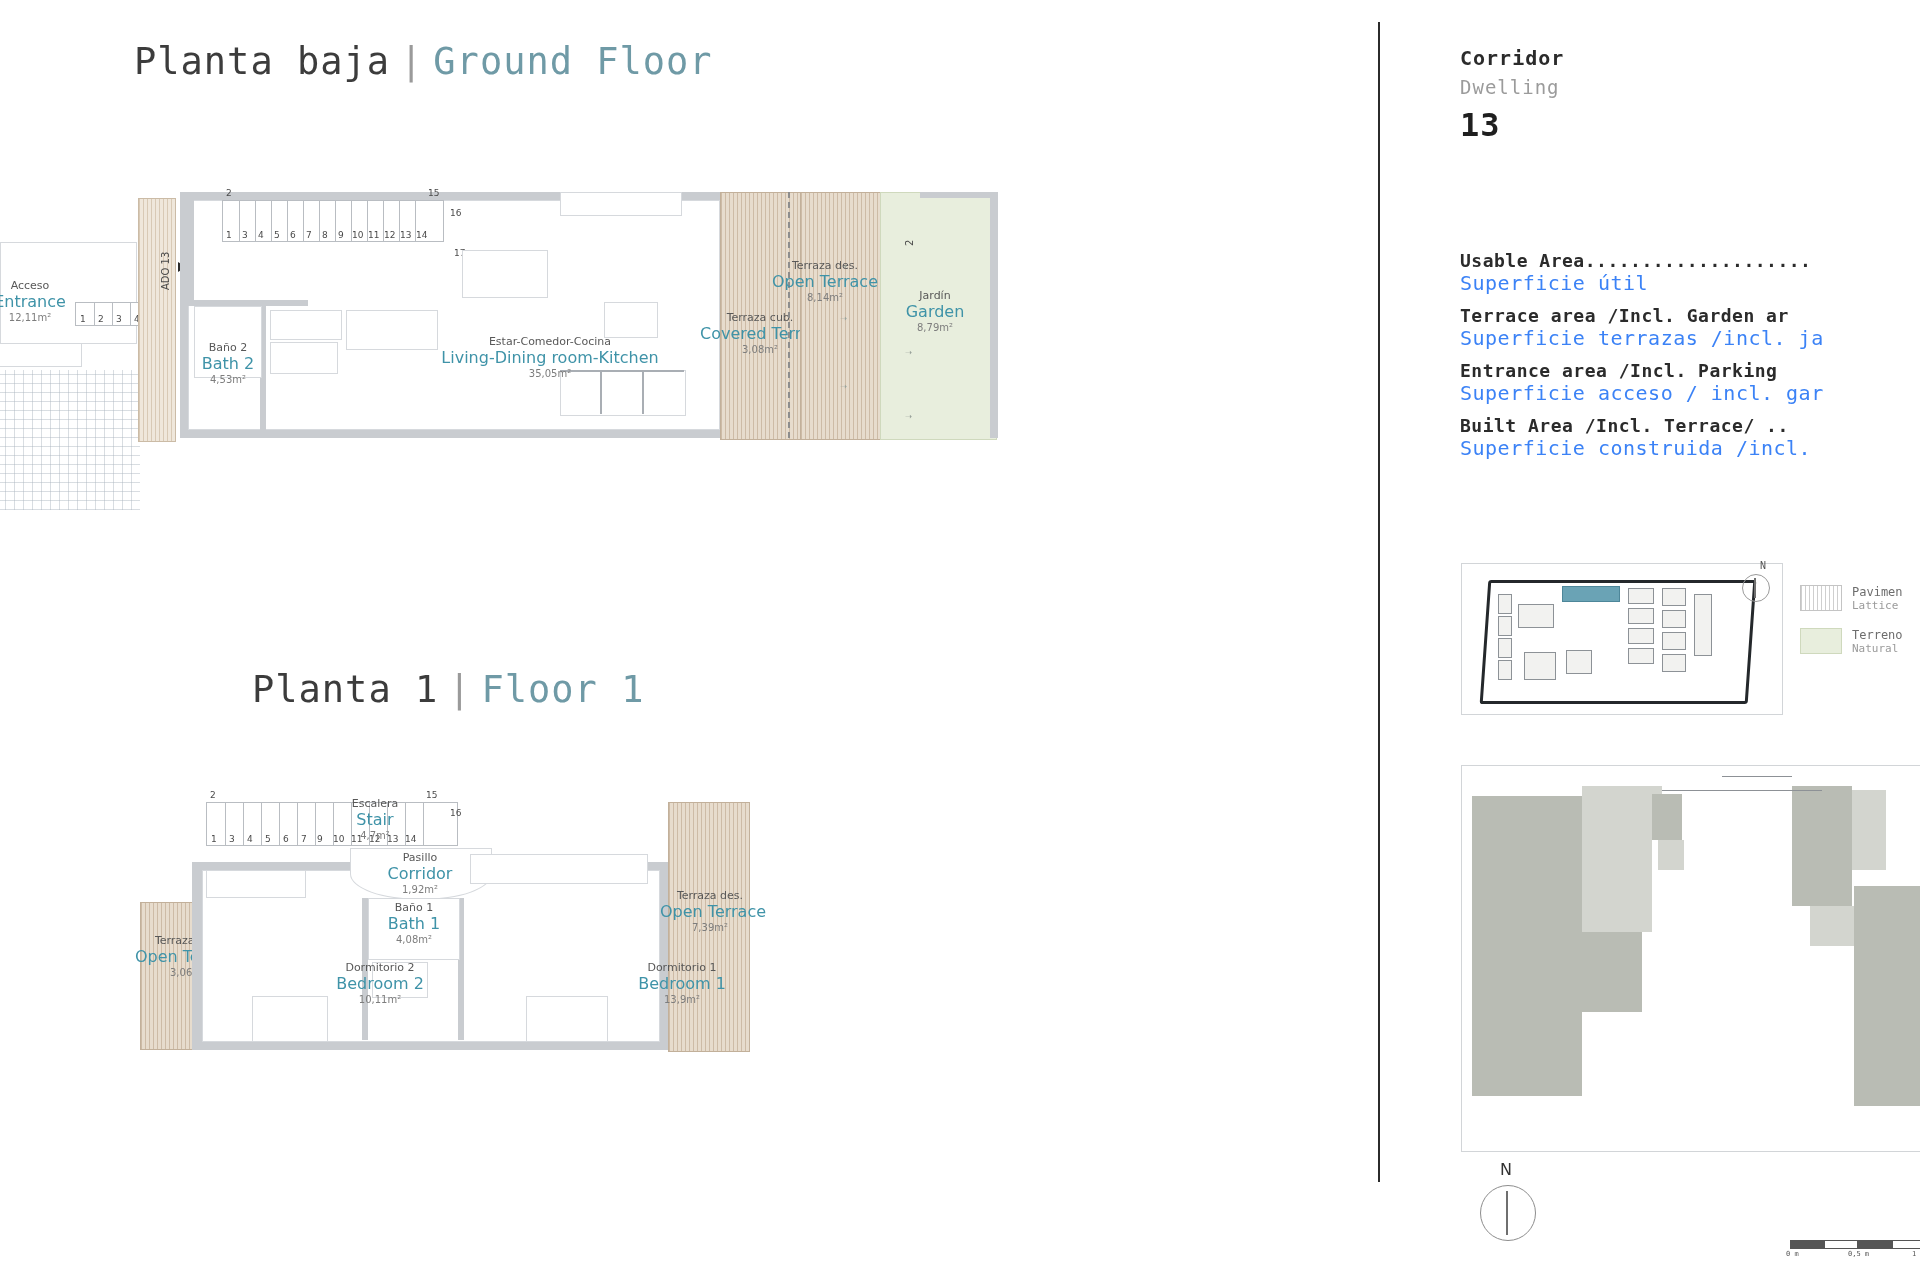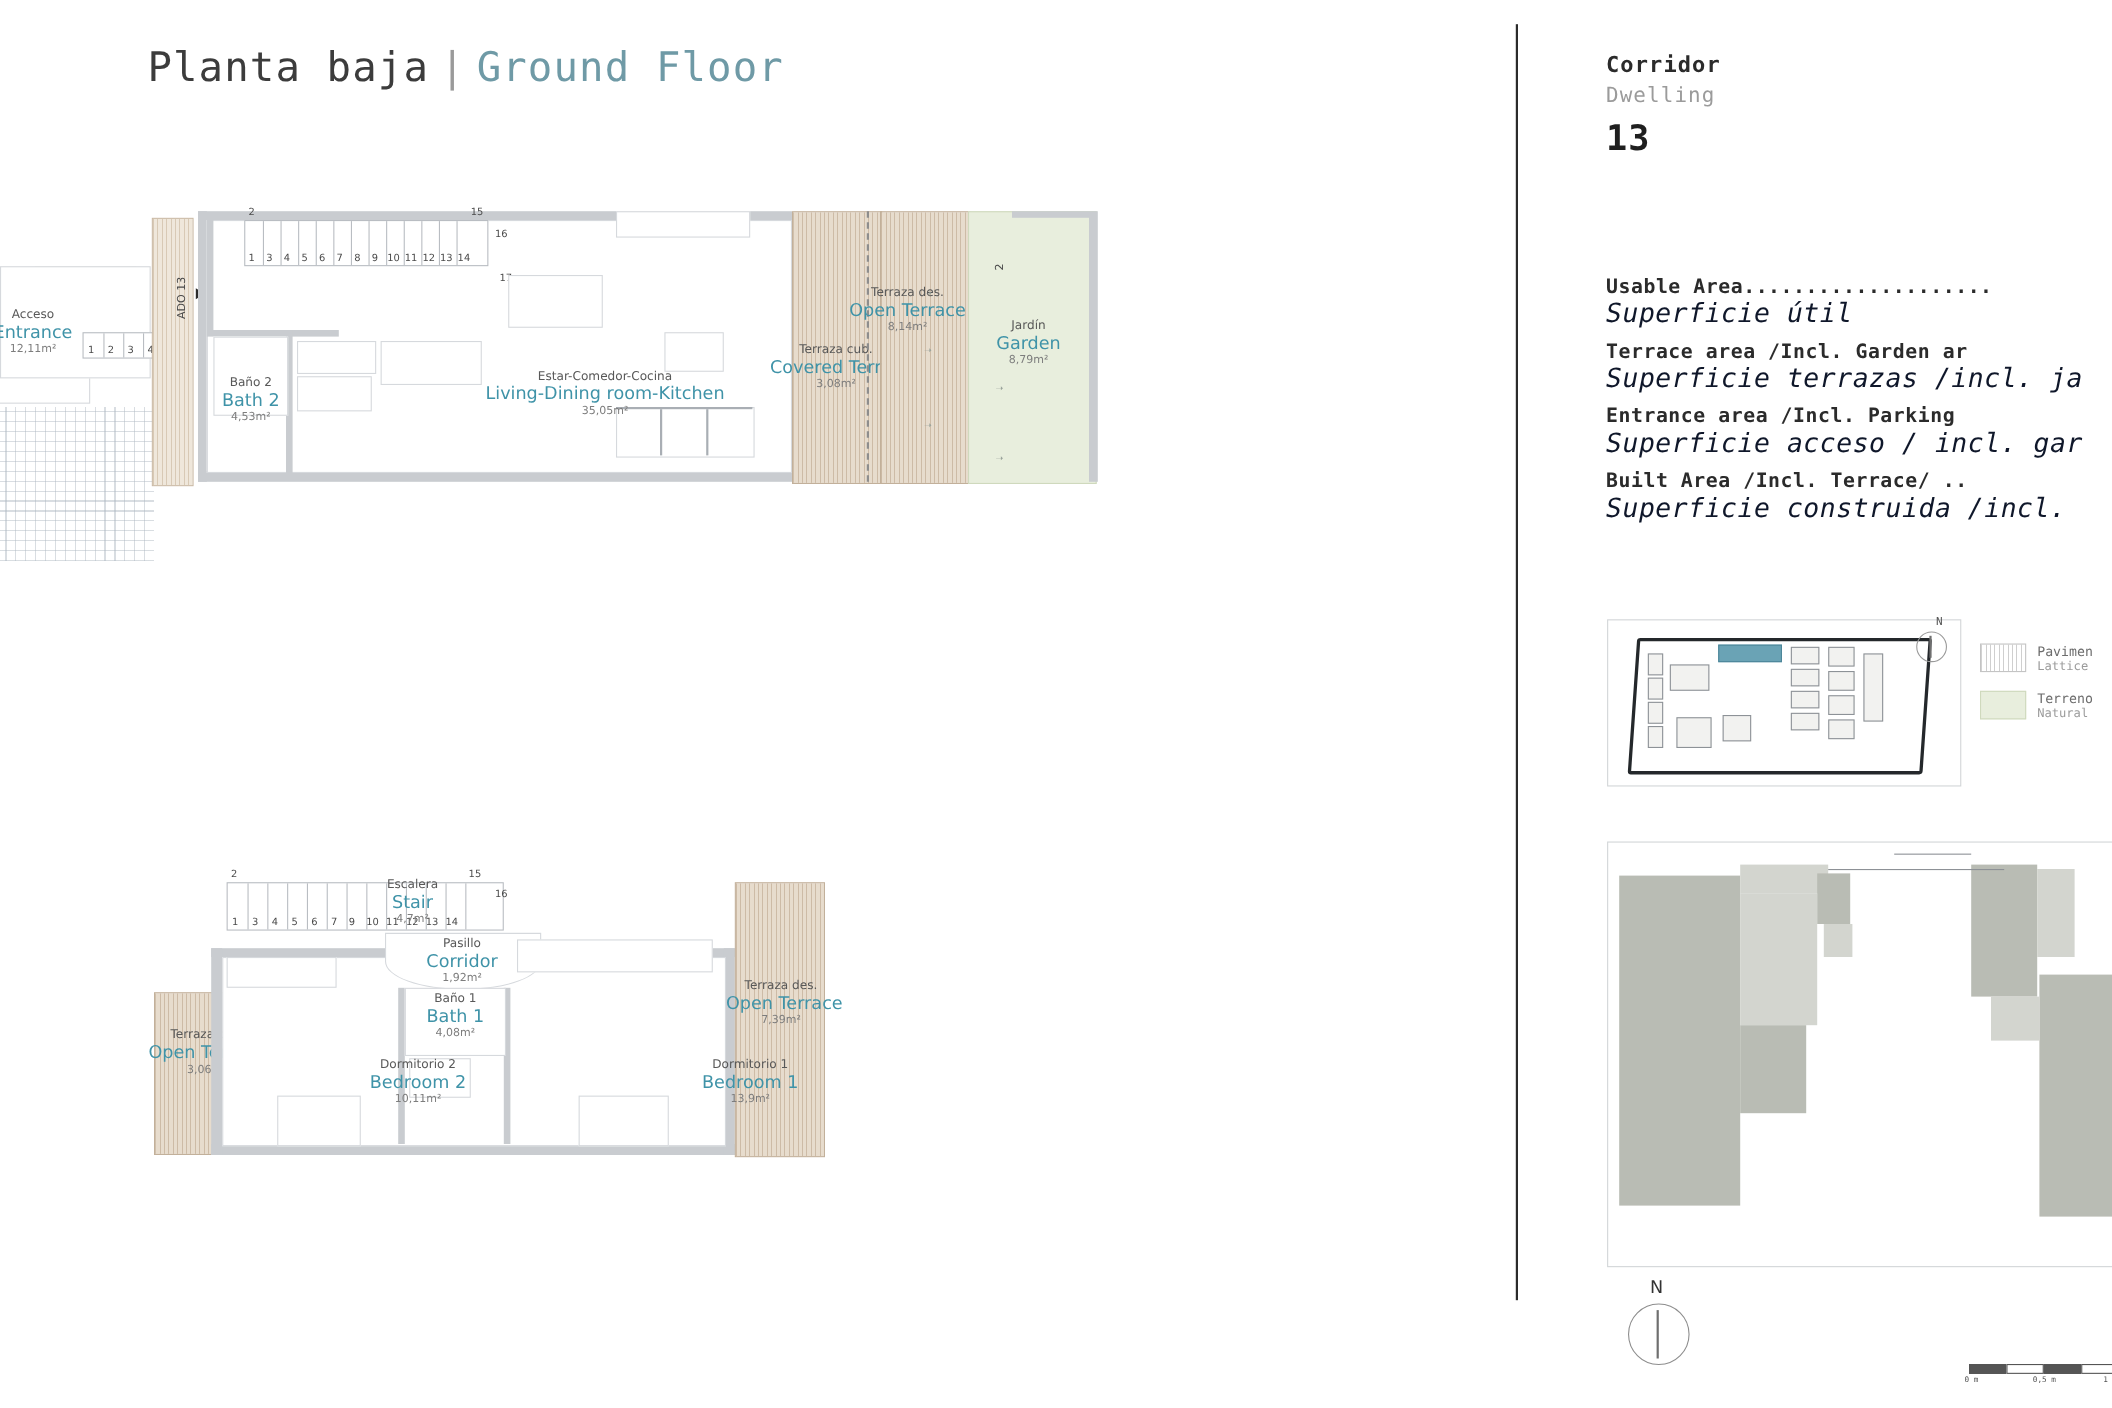--- a/index.html
+++ b/index.html
@@ -95,21 +95,21 @@
     font-size:19px;letter-spacing:1px;color:#9b9b9b;
   }
   .dw-num{
     position:absolute;left:1460px;top:106px;
     font-size:32px;font-weight:bold;color:#1f1f1f;letter-spacing:1px;
   }
 
   .area-block{position:absolute;left:1460px;top:250px;width:460px;}
   .area-row{margin-bottom:2px;}
   .area-en{font-size:18px;font-weight:bold;color:#2b2b2b;letter-spacing:.5px;white-space:nowrap;}
-  .area-es{font-size:24px;color:#0f172a;letter-spacing:.5px;white-space:nowrap;margin-bottom:10px;font-style:italic;}
+  .area-es{font-size:20px;color:#3b82f6;letter-spacing:.5px;white-space:nowrap;margin-bottom:10px;}
 
   
   .keyplan{
     position:absolute;left:1461px;top:563px;width:320px;height:150px;
     background:#ffffff;border:1px solid #d2d5d8;
   }
   .kp-outline{
     position:absolute;left:22px;top:16px;width:262px;height:118px;
     border:3px solid #24282b;border-radius:3px;
     transform:skewX(-4deg);
@@ -163,20 +163,23 @@
 <body>
 
 <div class="sheet">
 
   <div class="divider"></div>
 
   <div class="floor-title" id="title-ground">
     <span class="es">Planta baja</span><span class="sep">|</span><span class="en">Ground Floor</span>
   </div>
 
+  <div class="floor-title" id="title-first">
+    <span class="es">Planta 1</span><span class="sep">|</span><span class="en">Floor 1</span>
+  </div>
 
   <div class="plan" id="ground-plan" style="left:-40px;top:240px;width:1230px;height:310px;">
 
     <div class="grid-light" style="left:0px;top:130px;width:180px;height:140px;"></div>
     <div class="room" style="left:0px;top:5px;width:120px;height:120px;"></div>
 
     <div class="garden" style="left:72px;top:2px;width:90px;height:48px;background:#dfe8cf;"></div>
     <div class="room" style="left:40px;top:2px;width:135px;height:100px;"></div>
     <div class="lbl" style="left:10px;top:40px;width:120px;">
       <span class="es">Acceso</span>

